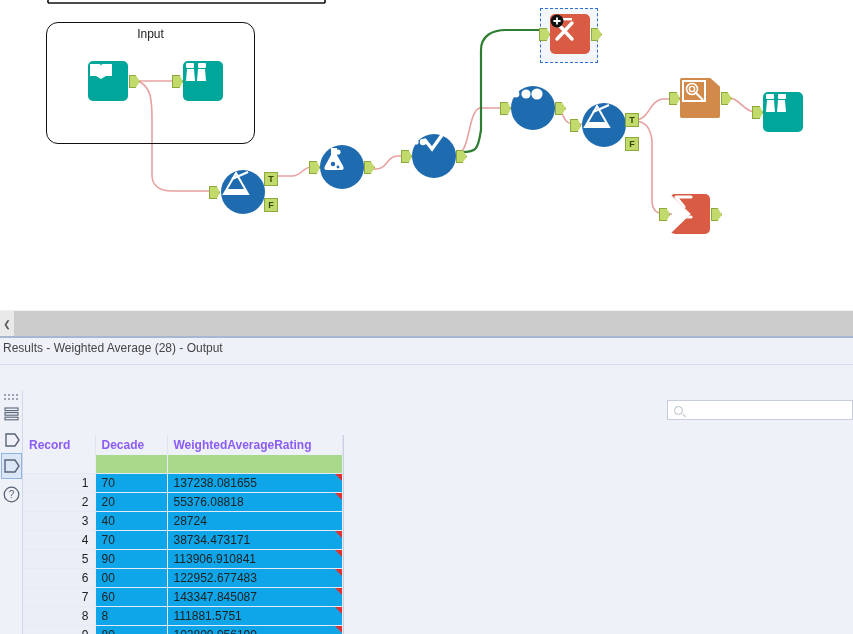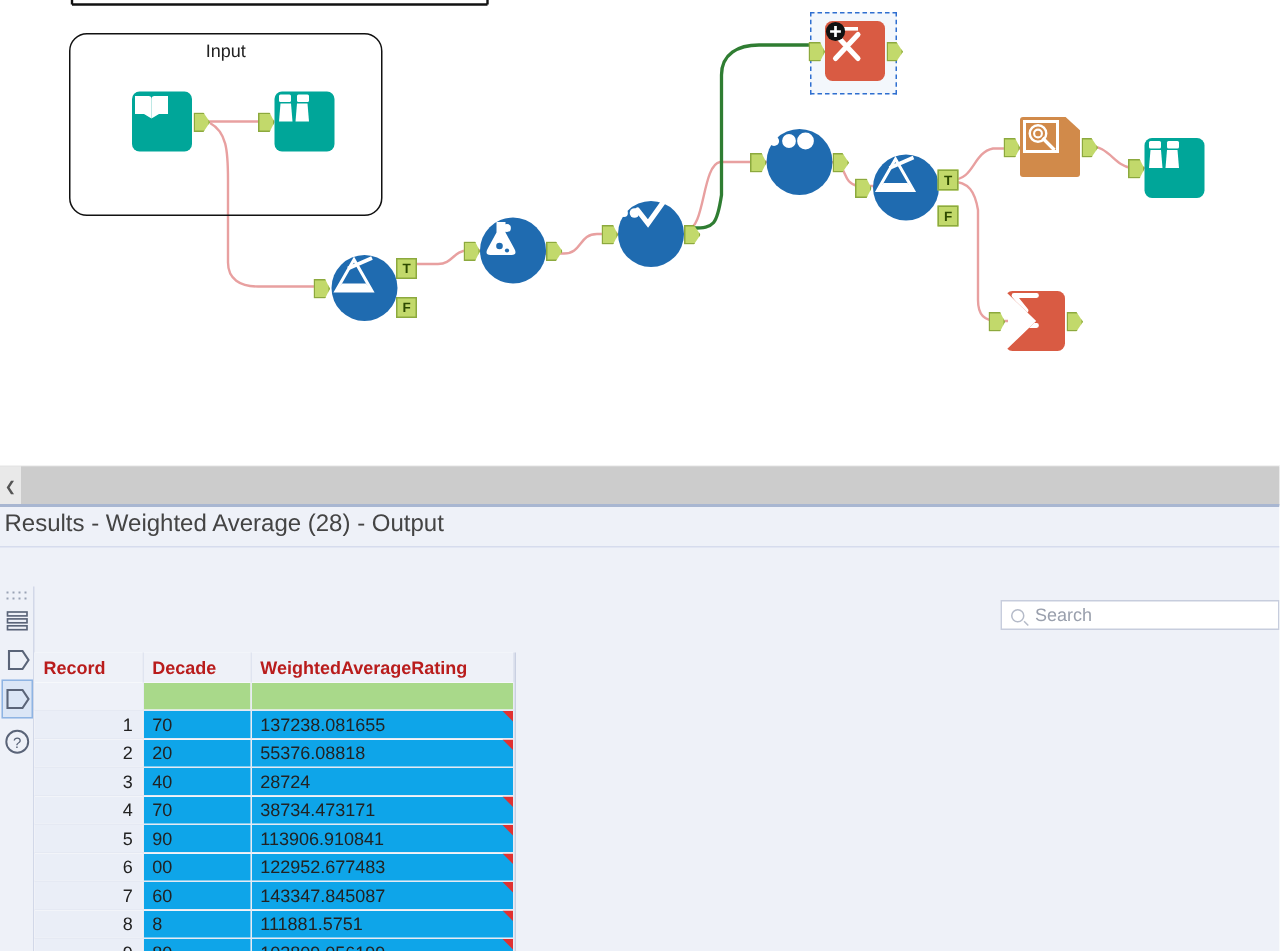--- a/index.html
+++ b/index.html
@@ -70,21 +70,21 @@
                    background:#cccccc; border-bottom:1px solid #9aa9c4;}
   #splitter-line{ position:absolute; left:0; top:336px; width:853px; height:2px; background:#a8b6d1; }
 
   
   #results{
     position:absolute; left:0; top:338px; width:853px; height:296px;
     background:#eef1f8;
   }
   #results-title{
     position:absolute; left:3px; top:3px; height:20px;
-    font-size:16px; color:#444; font-family:"Liberation Sans",sans-serif;
+    font-size:12px; color:#444; font-family:"Liberation Sans",sans-serif;
   }
   #results-body{
     position:absolute; left:0; top:26px; width:853px; height:270px;
     background:#eef1f8; border-top:1px solid #d6dced;
   }
   
   #rail{
     position:absolute; left:0; top:26px; width:23px; height:270px;
     background:#eef1f8; border-right:1px solid #d2d8e8;
   }
@@ -120,21 +120,21 @@
   #search-input{ border:none; outline:none; font-size:12px; color:#333; width:155px;
                  font-family:"Liberation Sans",sans-serif; background:transparent;}
   #search-input::placeholder{ color:#9aa0ad; }
 
   
   #grid{ position:absolute; left:23px; top:70px; width:320px; }
   table.rtab{ border-collapse:collapse; width:320px; background:#fff;
               font-size:12px; color:#222; table-layout:fixed; }
   table.rtab th{
     background:#eef1f8; font-weight:bold; text-align:left; padding:3px 6px;
-    height:20px; border-right:1px solid #dfe4f0; color:#b91c1c; font-size:12px;
+    height:20px; border-right:1px solid #dfe4f0; color:#8b5cf6; font-size:12px;
   }
   table.rtab th.rec{ text-align:left; width:72px; }
   table.rtab th.dec{ width:72px; }
   table.rtab th.war{ width:auto; }
   .hdr-underline td{ padding:0; height:3px; }
   .ul-green{ background:#a9d98a; }
   .ul-plain{ background:#eef1f8; }
   table.rtab td{ padding:2px 6px; height:18px; border-bottom:1px solid #e5e9f3;
                  border-right:1px solid #e8ebf4; overflow:hidden; white-space:nowrap;}
   td.rec{ text-align:right; background:#eaeef7; color:#222; }
@@ -354,21 +354,20 @@
           <svg width="17" height="17" viewBox="0 0 17 17">
             <circle cx="8.5" cy="8.5" r="7.3" fill="none" stroke="#5a6478" stroke-width="1.3"></circle>
             <text x="8.5" y="12.4" font-size="10" text-anchor="middle" fill="#5a6478" font-family="Liberation Sans, sans-serif">?</text>
           </svg>
         </div>
       </div>
 
 
       <div id="search-wrap">
         <span class="mag"></span>
-        <input id="search-input" type="text" placeholder="Search" style="">
       </div>
 
       <div id="grid">
         <table class="rtab">
           <thead>
             <tr>
               <th class="rec">Record</th>
               <th class="dec">Decade</th>
               <th class="war">WeightedAverageRating</th>
             </tr>

